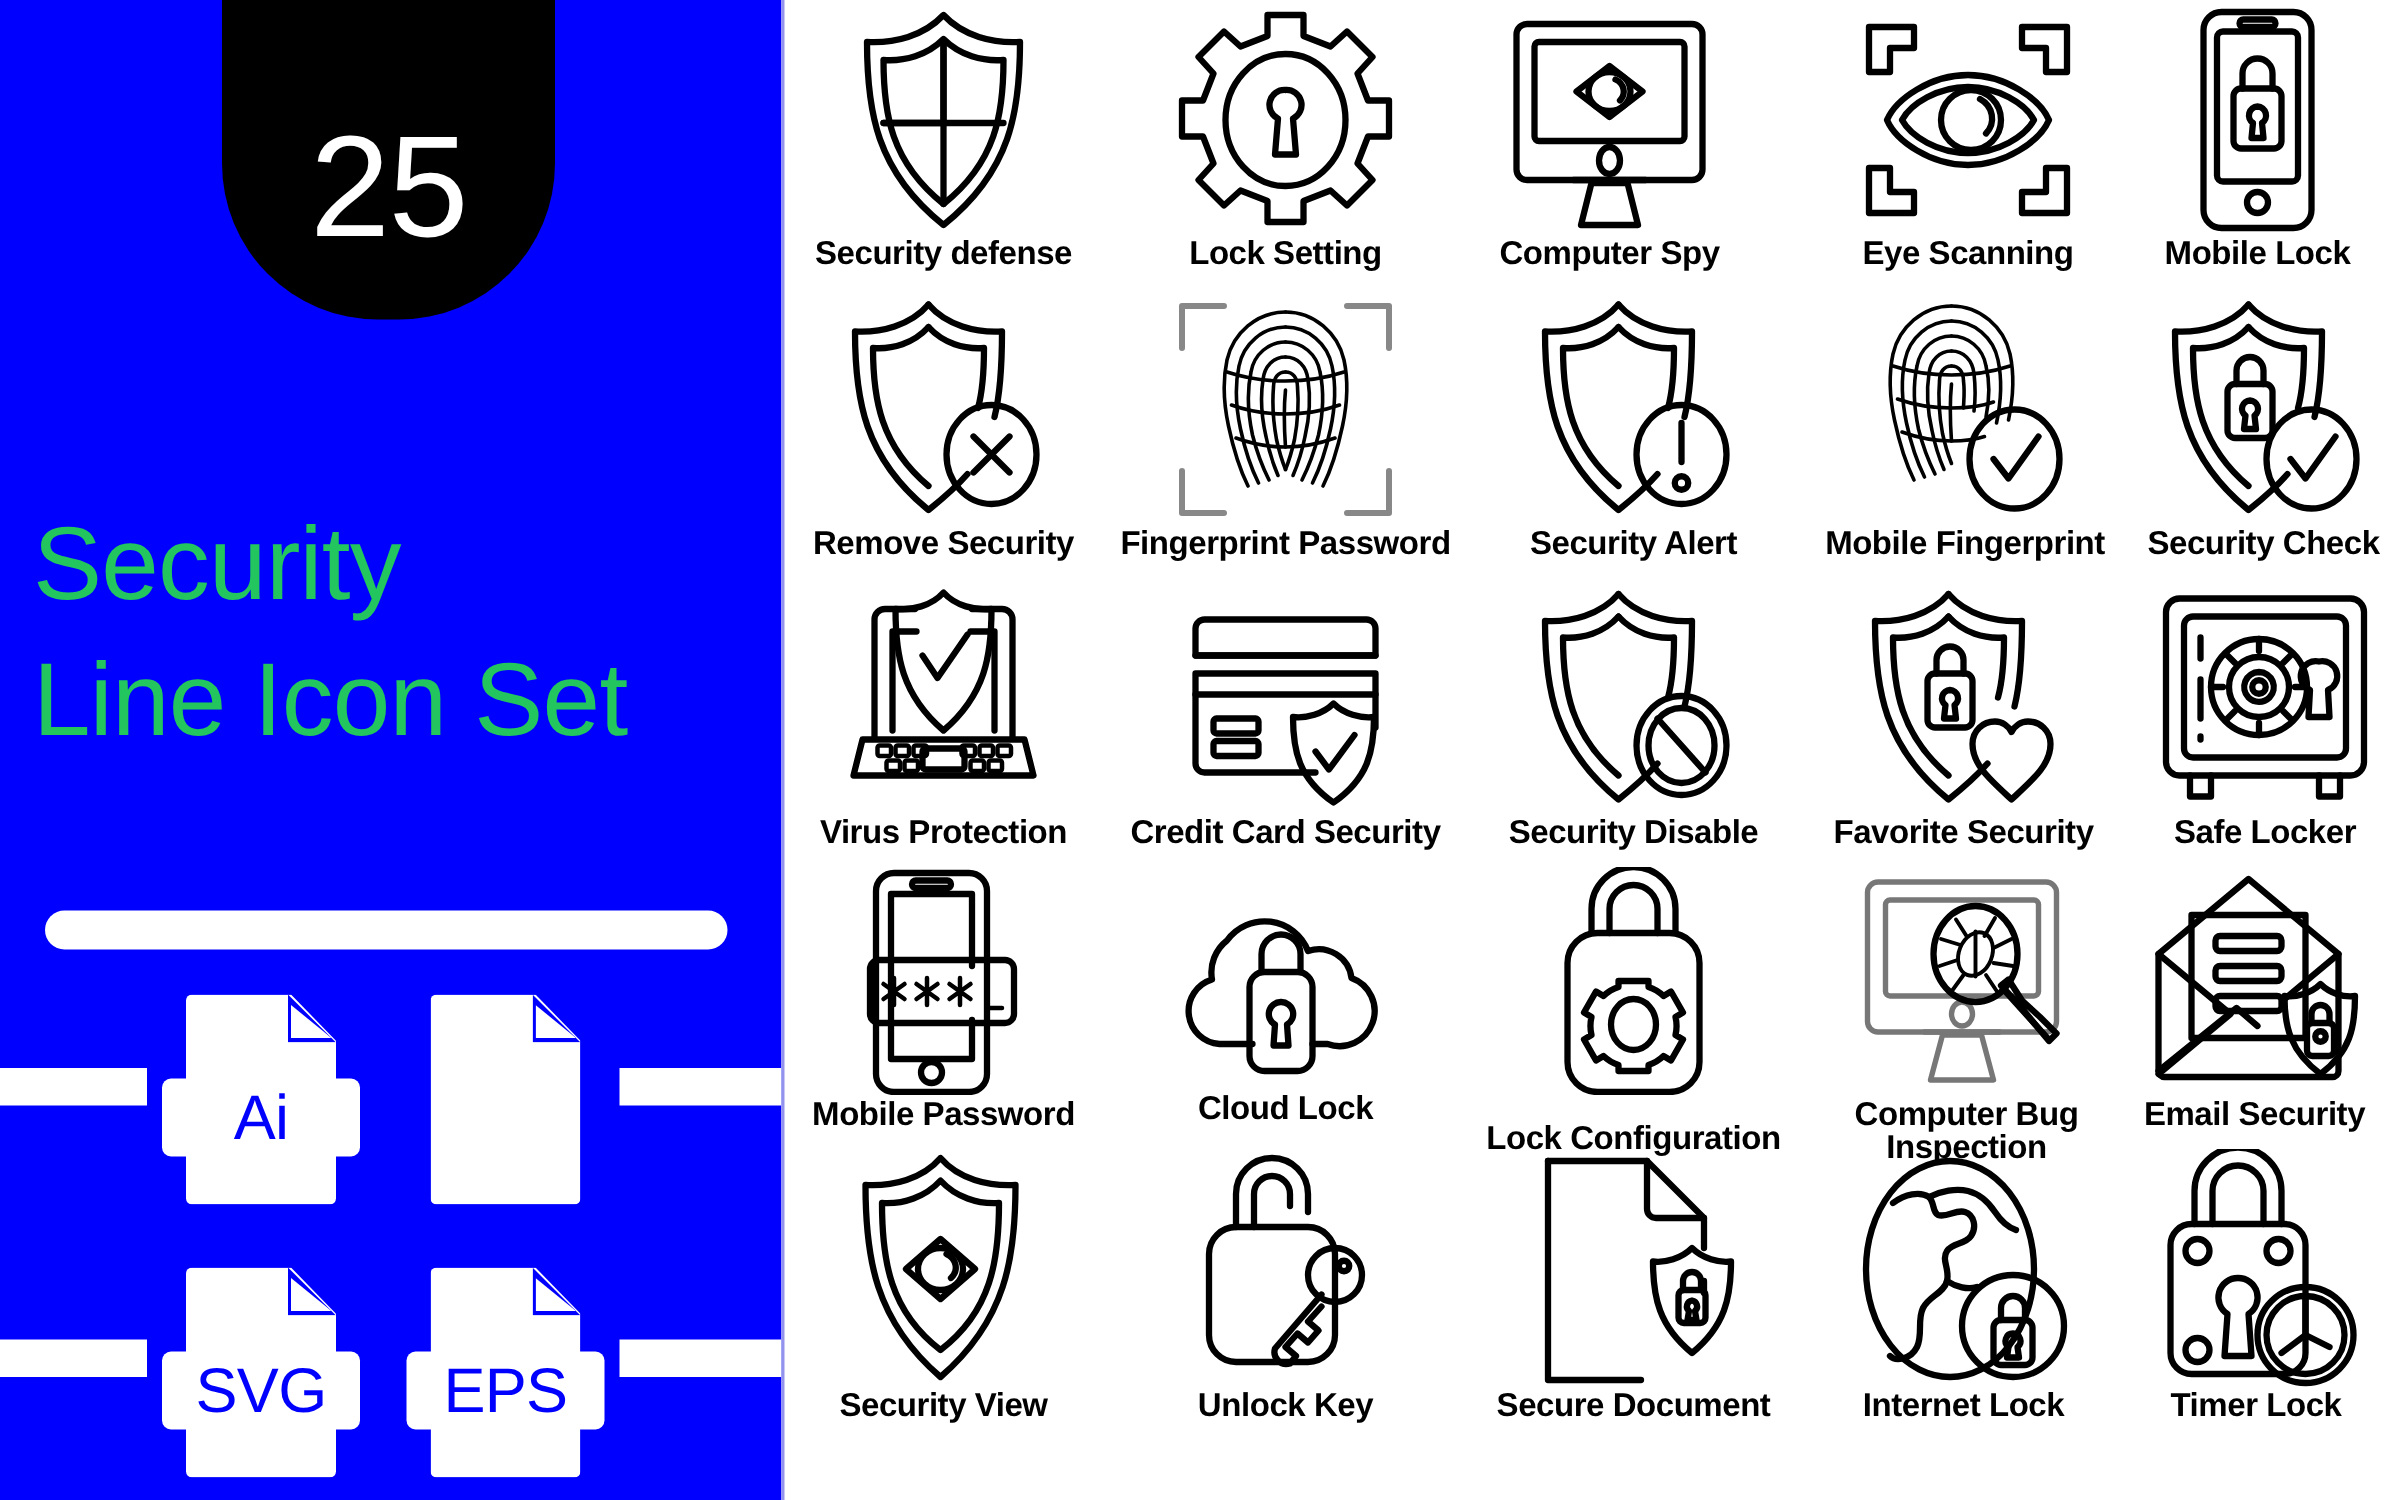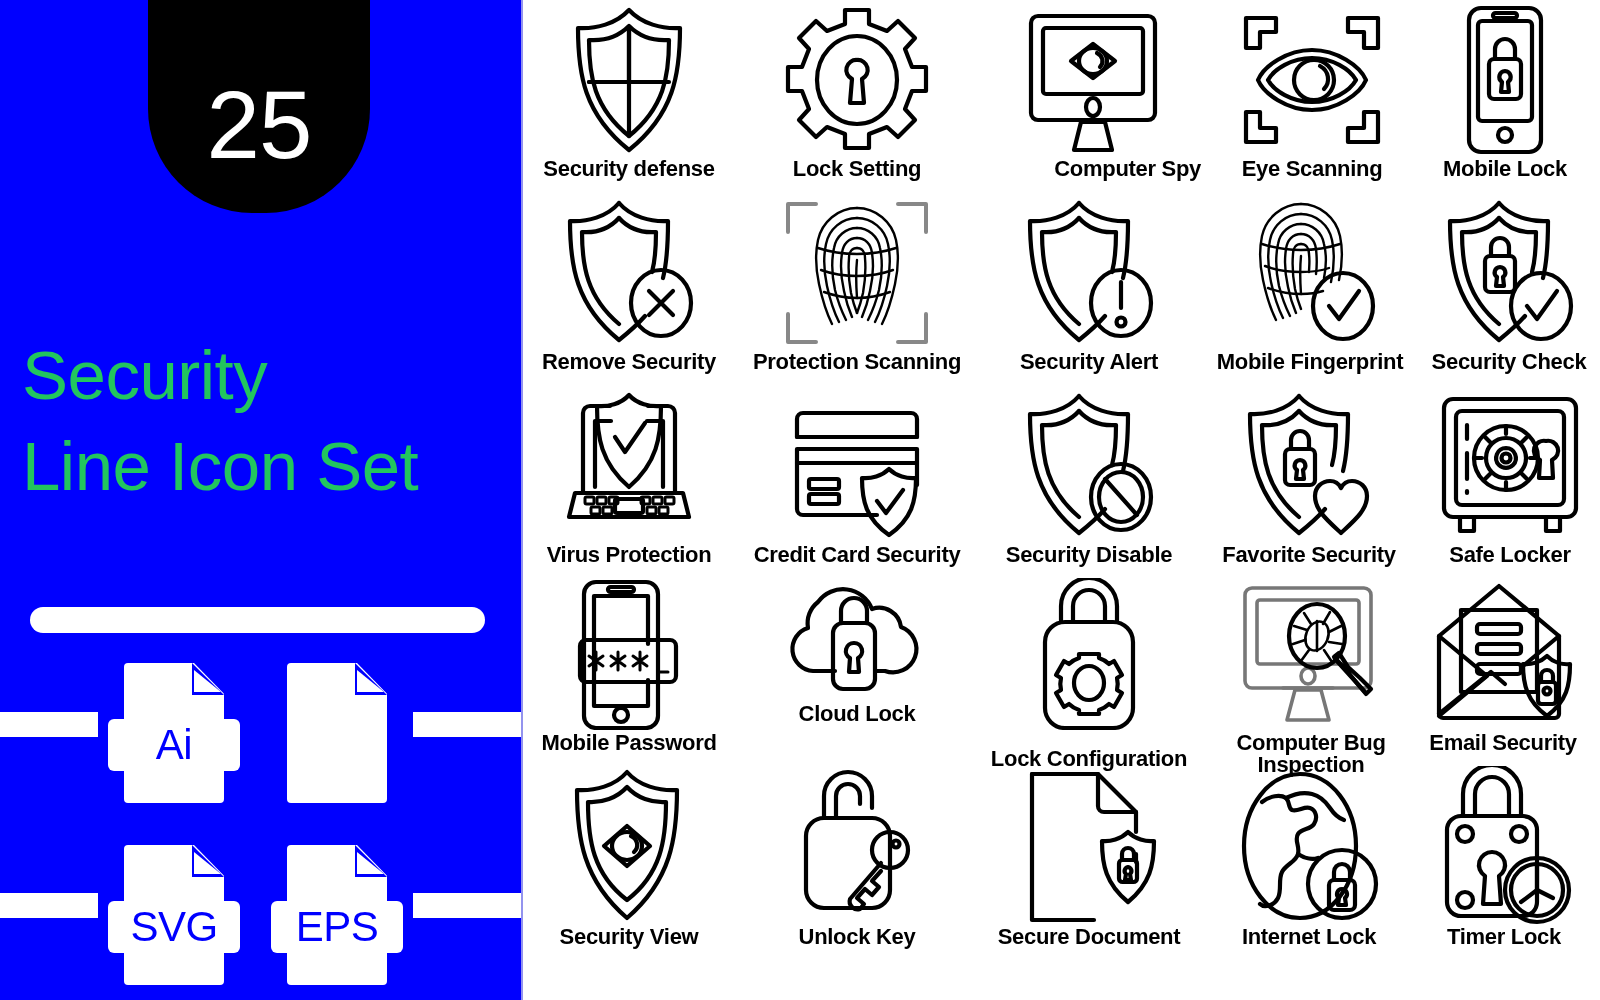--- a/index.html
+++ b/index.html
@@ -182,21 +182,21 @@
           <g fill="none" stroke="#000" stroke-width="4.2" stroke-linejoin="round" stroke-linecap="round">
             <path d="M64 6 h24 v14 l18 7 l11 -10 l17 17 l-10 11 l7 18 h14 v24 h-14 l-7 18 l10 11 l-17 17 l-11 -10 l-18 7 v14 h-24 v-14 l-18 -7 l-11 10 l-17 -17 l10 -11 l-7 -18 h-14 v-24 h14 l7 -18 l-10 -11 l17 -17 l11 10 l18 -7 z"></path>
             <ellipse cx="76" cy="76" rx="40" ry="44"></ellipse>
             <path d="M76 56 a10 10 0 0 1 5 19 l2 24 h-14 l2 -24 a10 10 0 0 1 5 -19 z"></path>
           </g>
         </svg>
       </div>
       <div class="lbl">Lock Setting</div>
     </div>
 
-    <div class="cell" style="left:464px;top:4px;width:216px;align-items:flex-end;">
+    <div class="cell" style="left:444px;top:4px;width:216px;">
       <div class="art">
         <svg width="152" height="152" viewBox="0 0 152 152">
           <g fill="none" stroke="#000" stroke-width="4.2" stroke-linejoin="round" stroke-linecap="round">
             <rect x="14" y="12" width="124" height="104" rx="7"></rect>
             <rect x="26" y="24" width="100" height="66" rx="3"></rect>
             <ellipse cx="76" cy="103" rx="7" ry="9"></ellipse>
             <path d="M64 118 h24 l7 28 h-38 z"></path>
             <path d="M52 116 h48"></path>
             <path d="M76 40 L98 57 L76 74 L54 57 Z"></path>
             <ellipse cx="76" cy="57" rx="14" ry="13"></ellipse>
@@ -280,21 +280,21 @@
               <path d="M75 50 C70 50 67 54 67 60 C66 72 67 84 69 95 C71 104 73 110 75 115"></path>
               <path d="M75 50 C80 50 83 54 83 60 C84 72 83 84 81 95 C79 104 77 110 75 115"></path>
               <path d="M75 62 C74 72 74 86 75 100"></path>
               <path d="M36 50 C48 54 62 56 75 56 C88 56 102 54 114 50"></path>
               <path d="M39 72 C50 76 62 78 75 78 C88 78 100 76 111 72"></path>
               <path d="M42 94 C53 98 64 100 75 100 C86 100 97 98 108 94"></path>
             </g>
           </g>
         </svg>
       </div>
-      <div class="lbl">Protection Scanning</div>
+      <div class="lbl">Fingerprint Password</div>
     </div>
 
     <div class="cell" style="left:462px;top:197px;width:212px;">
       <div class="art">
         <svg width="152" height="150" viewBox="0 0 152 150">
           <g fill="none" stroke="#000" stroke-width="4.2" stroke-linejoin="round" stroke-linecap="round">
             <path d="M66 5 C54 19 34 24 17 23 C17 68 23 107 66 142 C76 134 85 126 92 118"></path>
             <path d="M66 20 C56 31 42 35 29 34 C29 68 34 99 66 126"></path>
             <path d="M66 5 C78 19 98 24 115 23 C115 45 114 64 110 80"></path>
             <path d="M66 20 C76 31 90 35 103 34 C103 50 102 63 99 74"></path>
@@ -471,21 +471,21 @@
               <path d="M54 74 v18 M47 78 l14 10 M61 78 l-14 10"></path>
               <path d="M76 74 v18 M69 78 l14 10 M83 78 l-14 10"></path>
               <path d="M94 94 h10"></path>
             </g>
           </g>
         </svg>
       </div>
       <div class="lbl">Mobile Password</div>
     </div>
 
-    <div class="cell" style="left:230px;top:549px;width:212px;">
+    <div class="cell" style="left:230px;top:574px;width:212px;">
       <div class="art">
         <svg width="152" height="152" viewBox="0 0 152 152">
           <g fill="none" stroke="#000" stroke-width="4.2" stroke-linejoin="round" stroke-linecap="round">
             <path d="M54 122 h-22 a22 22 0 0 1 -5 -43 a27 27 0 0 1 10 -26 a31 31 0 0 1 54 7 a22 22 0 0 1 29 18 a22 22 0 0 1 -16 44 h-10"></path>
             <rect x="52" y="74" width="42" height="66" rx="10"></rect>
             <path d="M60 74 v-12 a13 13 0 0 1 26 0 v12"></path>
             <path d="M73 94 a8 8 0 0 1 4 15 l1 14 h-10 l1 -14 a8 8 0 0 1 4 -15 z"></path>
           </g>
         </svg>
       </div>

